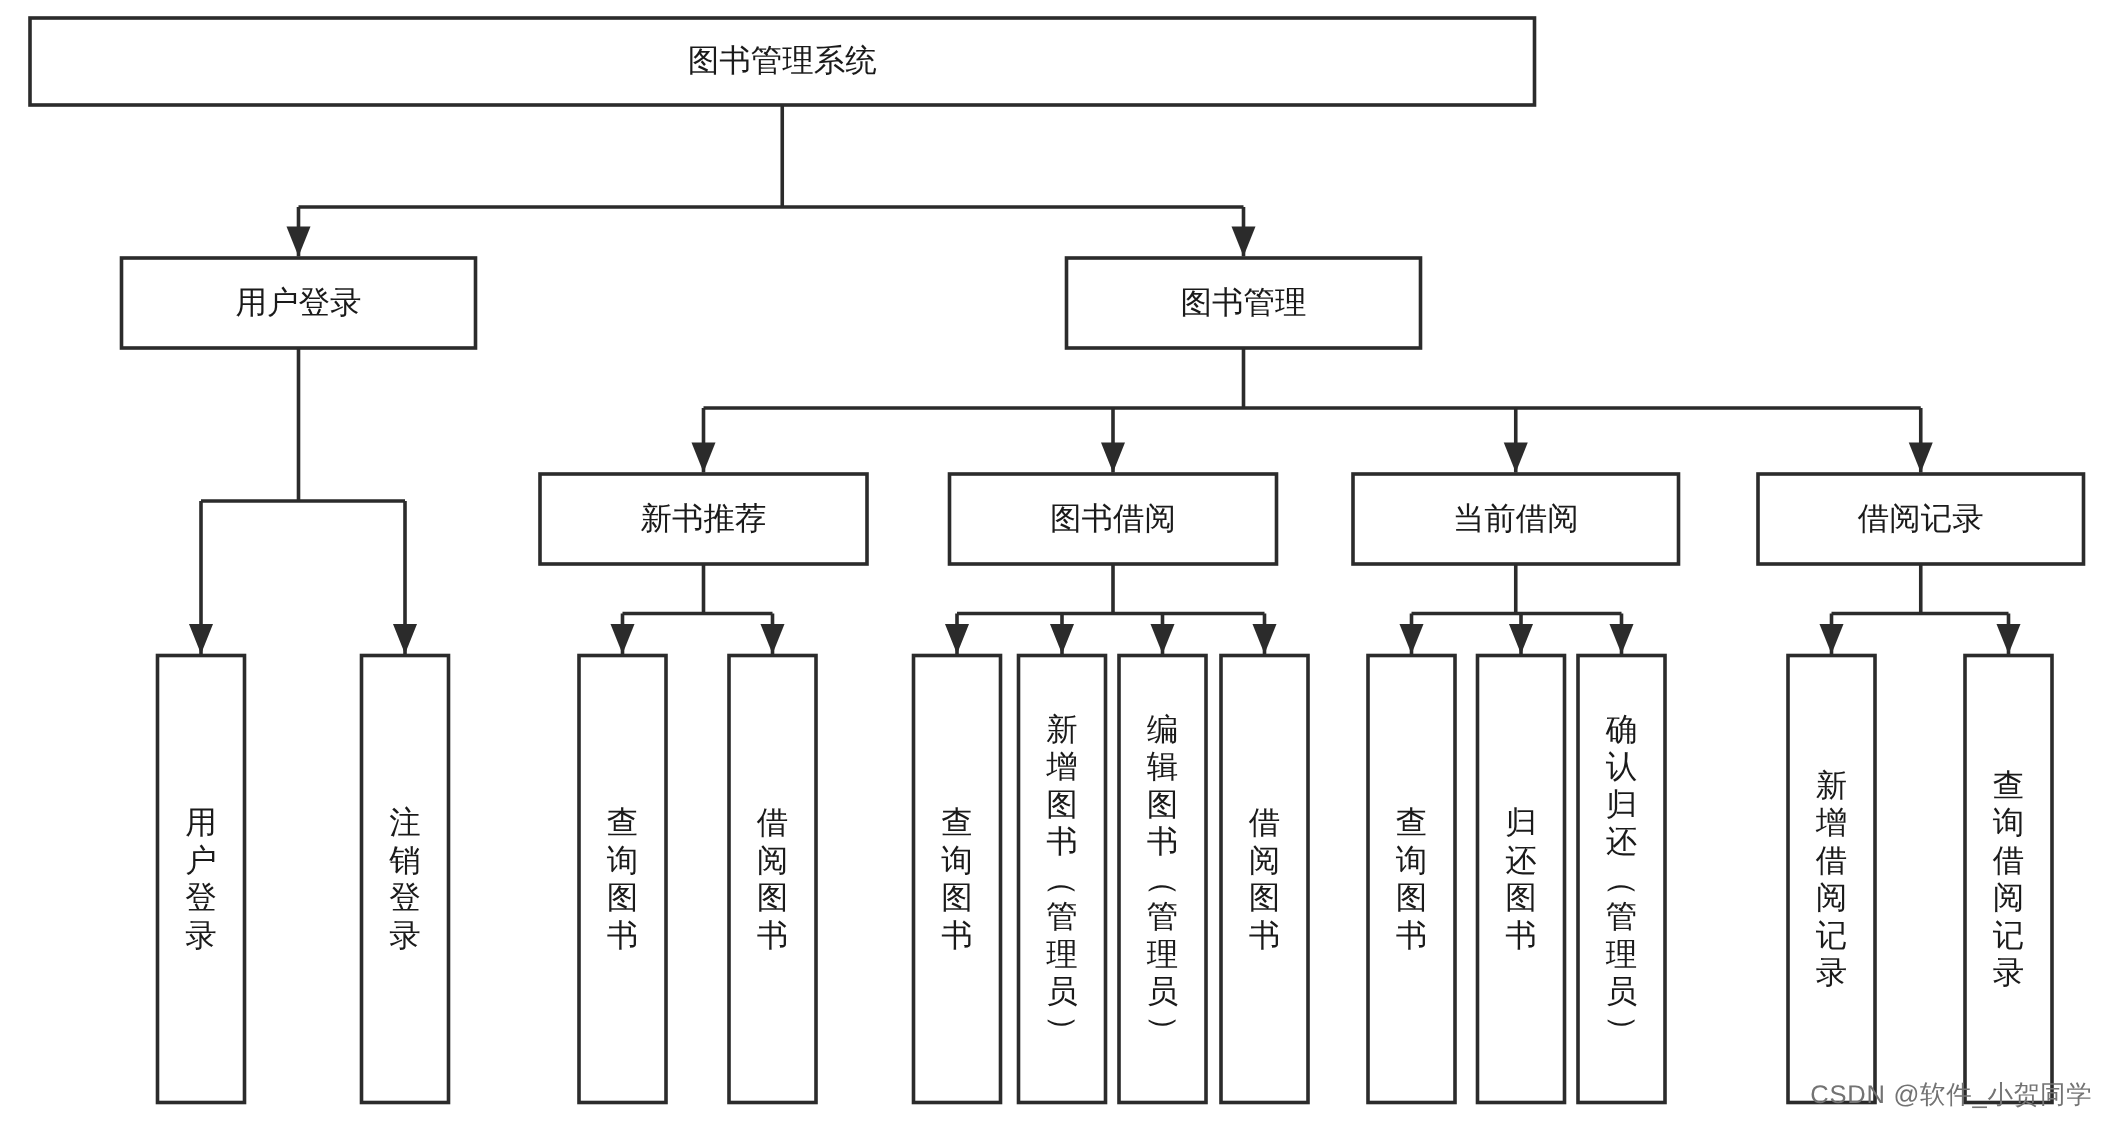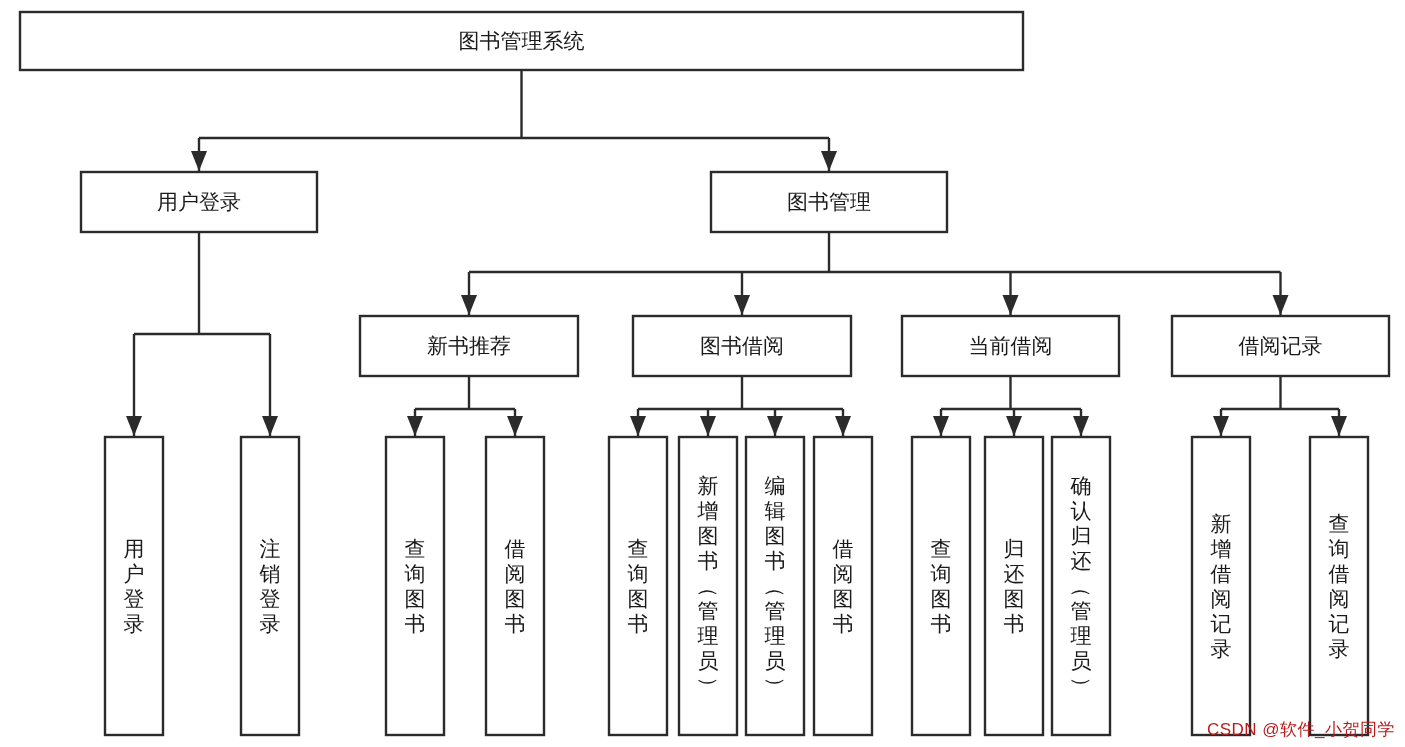--- a/index.html
+++ b/index.html
@@ -54,21 +54,21 @@
     font-family: "Liberation Sans", "DejaVu Sans", sans-serif;
     font-size: 21px;
     text-anchor: middle;
   }
   .watermark-text {
     position: absolute;
     right: 10px;
     bottom: 6px;
     font-family: "Liberation Sans", "DejaVu Sans", sans-serif;
     font-size: 17px;
-    color: #b91c1c;
+    color: #737373;
     white-space: nowrap;
     letter-spacing: 0.5px;
     user-select: none;
   }
 </style>
 </head>
 <body>
 
 <div id="diagram-root">
 

